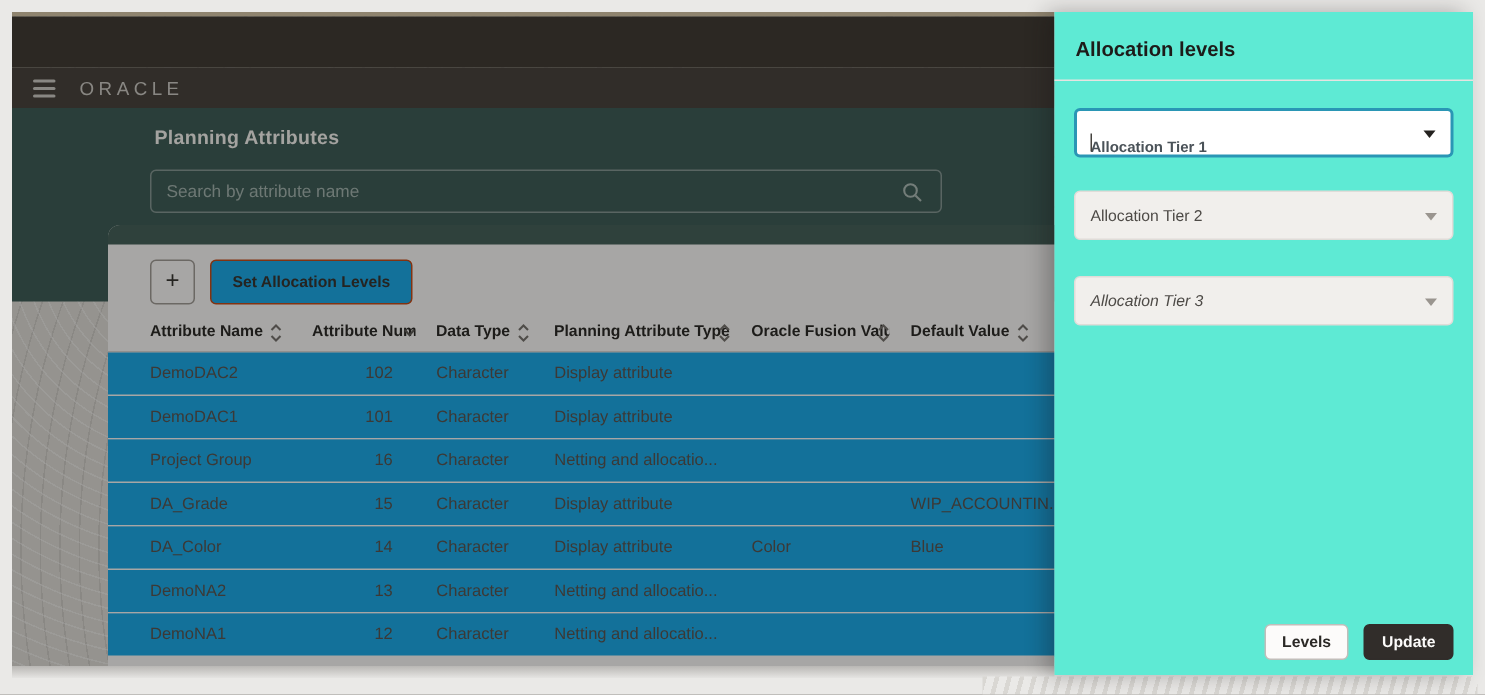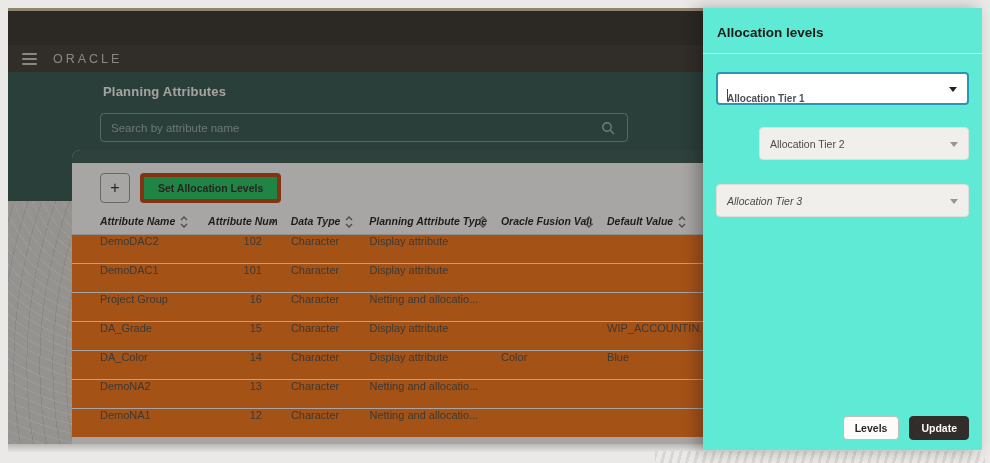--- a/index.html
+++ b/index.html
@@ -70,42 +70,42 @@
   }
   .toolbar { display:flex; gap:10px; padding:10px 0 8px 28px; }
   .btn-add {
     width:30px; height:30px; background:#fcfbfa;
     border:1px solid #9b9691; border-radius:4px;
     font-size:16px; color:#2b2926; cursor:pointer;
     display:flex; align-items:center; justify-content:center;
     font-family:inherit;
   }
   .btn-set {
-    height:30px; padding:0 14px; background:#22c55e;
-    border:4px solid #c2410c; border-radius:4px;
+    height:30px; padding:0 14px; background:#0ea5e9;
+    border:1px solid #c2410c; border-radius:4px;
     font-size:10.5px; font-weight:700; color:#2b2926; cursor:pointer;
     font-family:inherit;
     text-align:center;
   }
   .thead {
     display:flex; align-items:center; padding:4px 0 6px 28px;
     border-bottom:1px solid #d9d6d3;
     font-size:10.5px; font-weight:700; color:#1e1c1a; line-height:1.25;
   }
   .thead .cell { display:flex; align-items:center; gap:5px; }
-  .thead .lbl { max-width:calc(100% - 13px);font-style:italic; }
+  .thead .lbl { max-width:calc(100% - 13px); }
   .c1 { width:96px; margin-right:14px; }
   .c2 { width:70px; margin-right:14px; }
   .c3 { width:66px; margin-right:14px; }
   .c4 { width:120px; margin-right:14px; }
   .c5 { width:94px; margin-right:14px; }
   .c6 { width:100px; }
   .trow {
-    display:flex; height:29px; padding-left:28px;
-    background:#f97316; border-bottom:1px solid #fcfbfa;
+    display:flex; align-items:center; height:29px; padding-left:28px;
+    background:#0ea5e9; border-bottom:1px solid #fcfbfa;
     font-size:11px; color:#4f4b47; cursor:pointer;
   }
   .trow .c2 { text-align:right; padding-right:15px; }
   .cell { white-space:nowrap; overflow:hidden; }
   .sort-svg { flex:none; display:flex; cursor:pointer; }
 
   
   .scrim { position:absolute; inset:0; background:rgba(30,28,26,.38); z-index:5; }
 
   .bottom-shadow {
@@ -141,21 +141,21 @@
   .caret {
     position:absolute; left:9px; top:15px; width:1px; height:12px; background:#45423e;
   }
   .field.disabled {
     height:33px; background:#f1efec; border:1px solid #e0dcd8;
   }
   .field.disabled .flabel {
     position:absolute; left:10px; top:50%; transform:translateY(-50%);
     font-size:10.5px; color:#4d4a46;
   }
-  .field.disabled:nth-of-type(2) { margin-top:22px;margin-left:43px; }
+  .field.disabled:nth-of-type(2) { margin-top:22px; }
   .field.disabled:nth-of-type(3) { margin-top:24px;font-style:italic; }
   .arrow {
     position:absolute; right:10px; top:50%; transform:translateY(-40%);
     width:0; height:0;
     border-left:4px solid transparent; border-right:4px solid transparent;
     border-top:5px solid #24221f;
   }
   .field.disabled .arrow { border-top-color:#9a958f; }
   .drawer-footer {
     position:absolute; right:13px; bottom:10px; display:flex; gap:10px;

